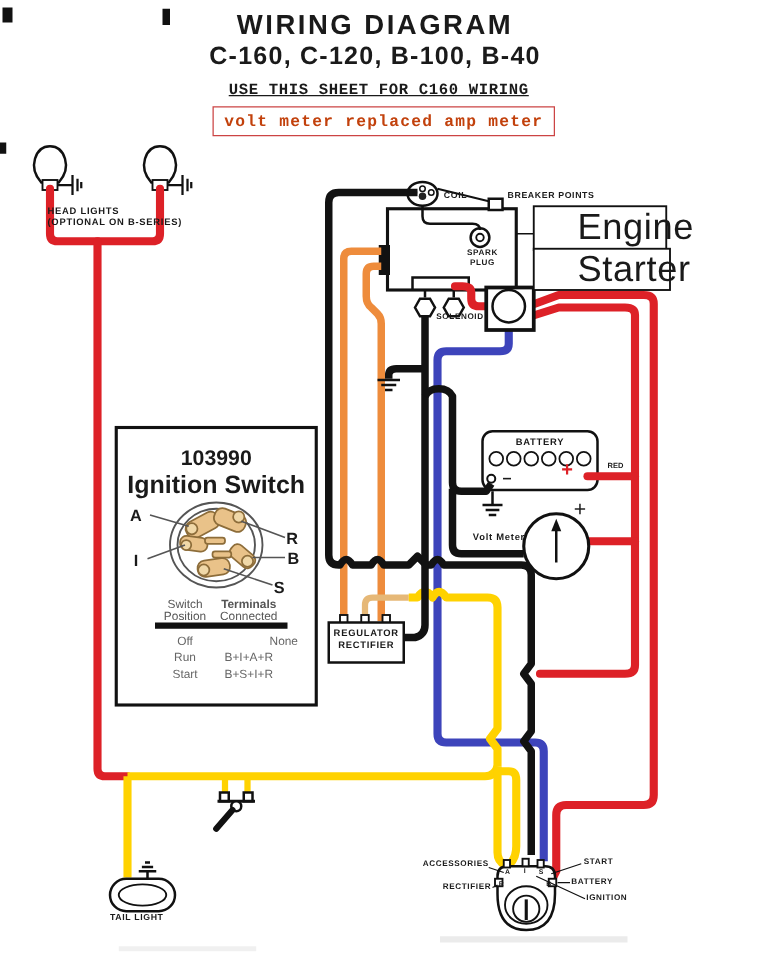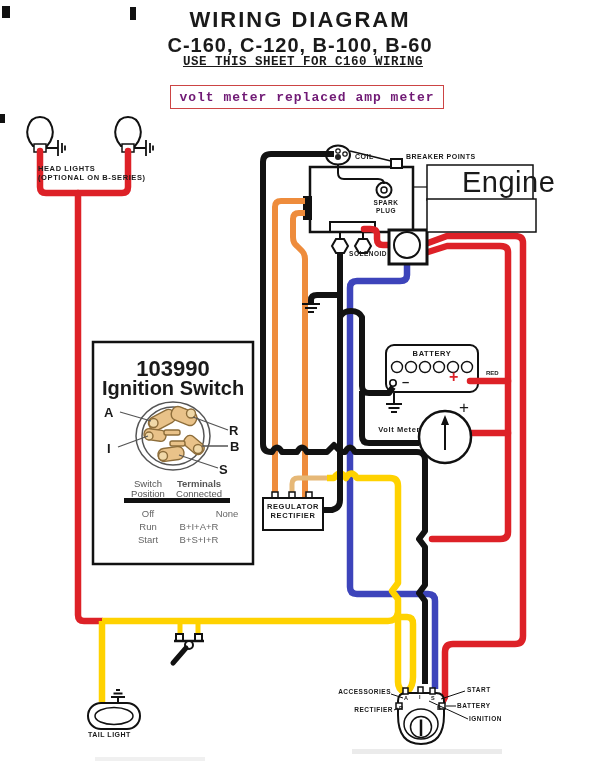--- a/index.html
+++ b/index.html
@@ -11,21 +11,21 @@
   .c{transform:translateX(-50%);}
   .r{transform:translateX(-100%);}
   .mono{font-family:"Liberation Mono",monospace;}
   .gray{color:#555;font-weight:400;}
   .gry2{color:#666;font-weight:400;}
   .rednote-box{position:absolute;left:170px;top:85px;width:272px;height:22px;
      border:1.2px solid #cc4444;display:flex;align-items:center;justify-content:center;}
   .title{font-size:22px;letter-spacing:2px;}
   .models{font-size:20px;letter-spacing:1px;}
   .sheet{font-size:12.5px;letter-spacing:.5px;text-decoration:underline;}
-  .note{font-size:13px;letter-spacing:1px;color:#701a75;}
+  .note{font-size:13px;letter-spacing:1px;color:#c2410c;}
   .tiny{font-size:6.5px;letter-spacing:.5px;}
   .tiny7{font-size:7px;letter-spacing:.5px;}
   .tiny75{font-size:7.5px;letter-spacing:.6px;}
   .big{font-size:29px;font-weight:400;letter-spacing:.5px;margin-left:29px;}
   .ltr{font-size:13px;}
   .keyltr{font-size:5.5px;}
   .tbl{font-size:9.5px;}
 </style>
 </head>
 <body>
@@ -211,50 +211,51 @@
       <circle cx="149" cy="436" r="4"></circle>
           <circle cx="198" cy="449" r="4.5"></circle>
       <circle cx="163" cy="456" r="4.5"></circle>
     </g>
     <path d="M120,412 L151,421 M228,430 L193,417 M118,447 L148,436 M228,446 L202,446 M218,468 L179,455" stroke="#555" stroke-width="1.3" fill="none"></path>
     <rect x="124" y="498" width="106" height="5" fill="#111"></rect>
   </g>
 </svg>
 
 <div class="t c title" style="left:300px;top:9px;">WIRING DIAGRAM</div>
-<div class="t c models" style="left:300px;top:35px;">C-160, C-120, B-100, B-60</div>
-<div class="t c sheet mono" style="left:303px;top:56px;">USE THIS SHEET FOR C160 WIRING</div>
+<div class="t c models" style="left:300px;top:35px;">C-160, C-120, B-100, B-40</div>
+<div class="t c sheet mono" style="left:303px;top:66px;">USE THIS SHEET FOR C160 WIRING</div>
 <div class="rednote-box">
   <span class="t note mono" style="position:static;">volt meter replaced amp meter</span>
 </div>
 
 <div class="t tiny75" style="left:38px;top:165px;">HEAD LIGHTS</div>
 <div class="t tiny75" style="left:38px;top:174px;">(OPTIONAL ON B-SERIES)</div>
 
 <div class="t tiny7" style="left:355px;top:153px;">COIL</div>
 <div class="t tiny7" style="left:406px;top:153px;">BREAKER POINTS</div>
 <div class="t c tiny" style="left:386px;top:200px;">SPARK</div>
 <div class="t c tiny" style="left:386px;top:208px;">PLUG</div>
 <div class="t big" style="left:433px;top:168px;">Engine</div>
+<div class="t big" style="left:433px;top:202px;">Starter</div>
 <div class="t r tiny" style="left:387px;top:251px;">SOLENOID</div>
 
 <div class="t c tiny75" style="left:432px;top:350px;">BATTERY</div>
 <div class="t" style="left:402px;top:375px;font-size:13px;">–</div>
 <div class="t" style="left:449px;top:369px;font-size:16px;color:#dd2127;">+</div>
 <div class="t" style="left:486px;top:370px;font-size:6px;">RED</div>
 
 <div class="t r tiny75" style="left:420px;top:426px;">Volt Meter</div>
 <div class="t" style="left:459px;top:399px;font-size:17px;font-weight:400;">+</div>
 
 <div class="t c tiny75" style="left:293px;top:503px;">REGULATOR</div>
 <div class="t c tiny75" style="left:293px;top:512px;">RECTIFIER</div>
 
 <div class="t tiny7" style="left:88px;top:731px;">TAIL LIGHT</div>
 
-<div class="t c" style="left:173px;top:358px;font-size:22px;text-align:right;">103990</div>
+<div class="t c" style="left:173px;top:358px;font-size:17px;text-align:right;">103990</div>
 <div class="t c" style="left:173px;top:378px;font-size:20px;">Ignition Switch</div>
 <div class="t ltr" style="left:104px;top:406px;">A</div>
 <div class="t ltr" style="left:229px;top:424px;">R</div>
 <div class="t ltr" style="left:107px;top:442px;">I</div>
 <div class="t ltr" style="left:230px;top:440px;">B</div>
 <div class="t ltr" style="left:219px;top:463px;">S</div>
 
 <div class="t c tbl gray" style="left:148px;top:479px;">Switch</div>
 <div class="t c tbl gray" style="left:148px;top:489px;">Position</div>
 <div class="t c tbl gray" style="left:199px;top:479px;font-weight:bold;">Terminals</div>

